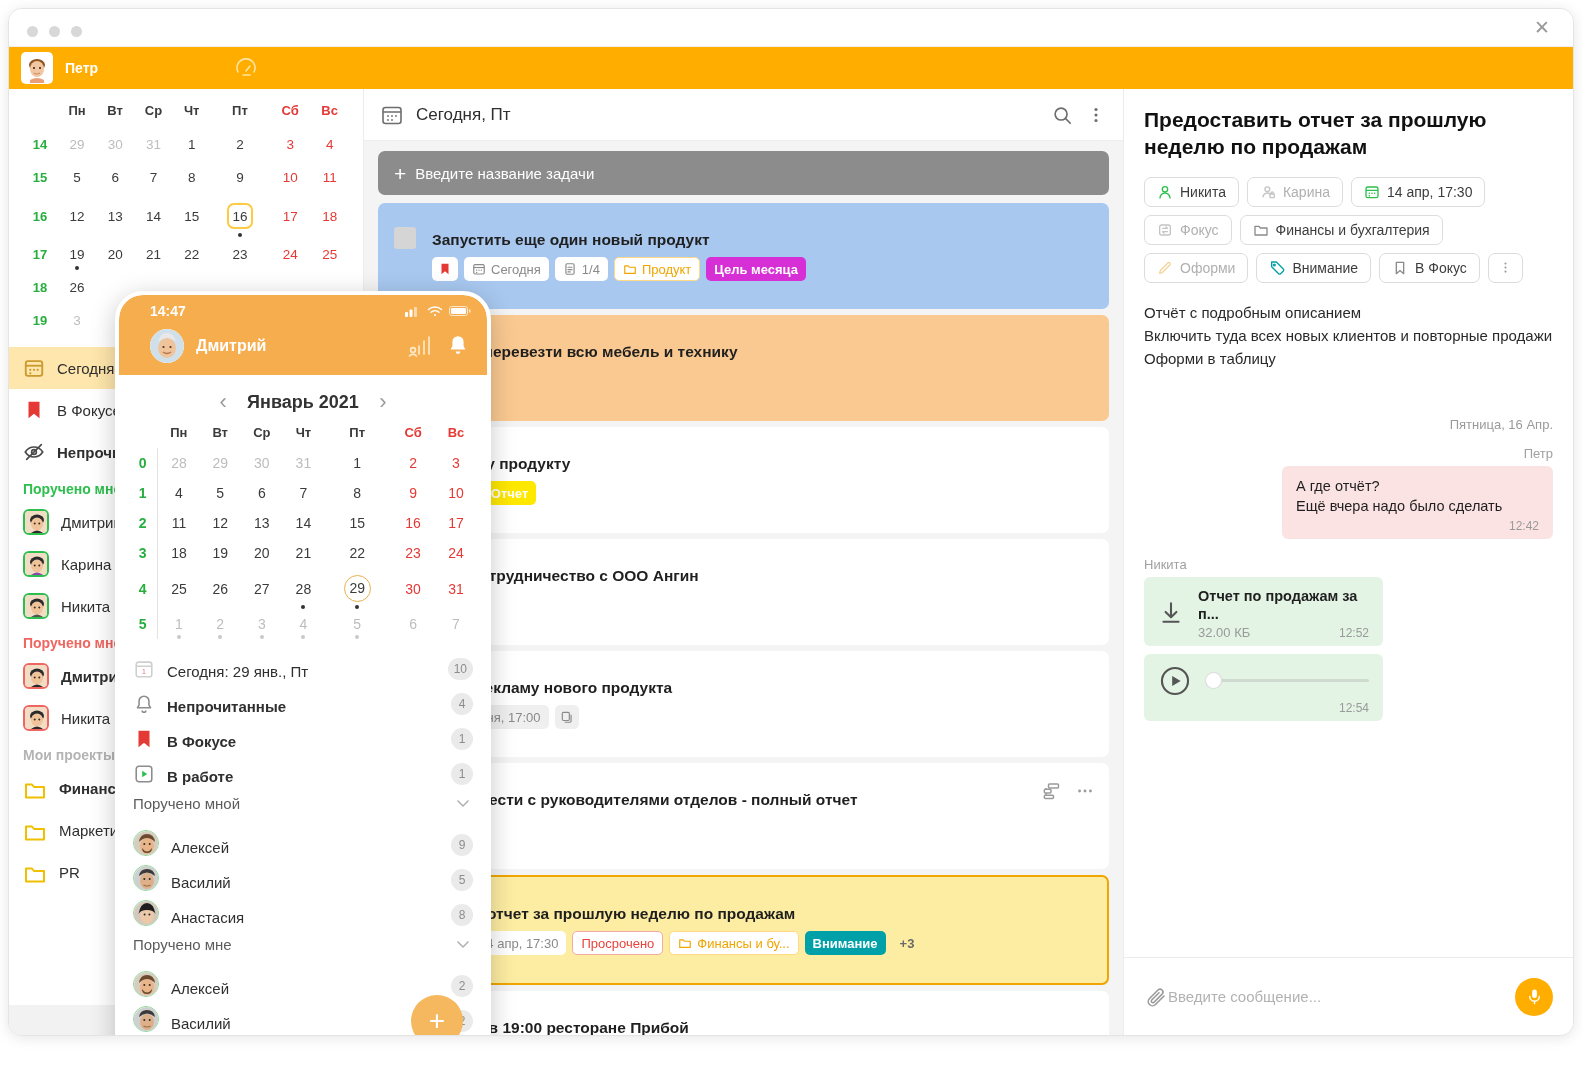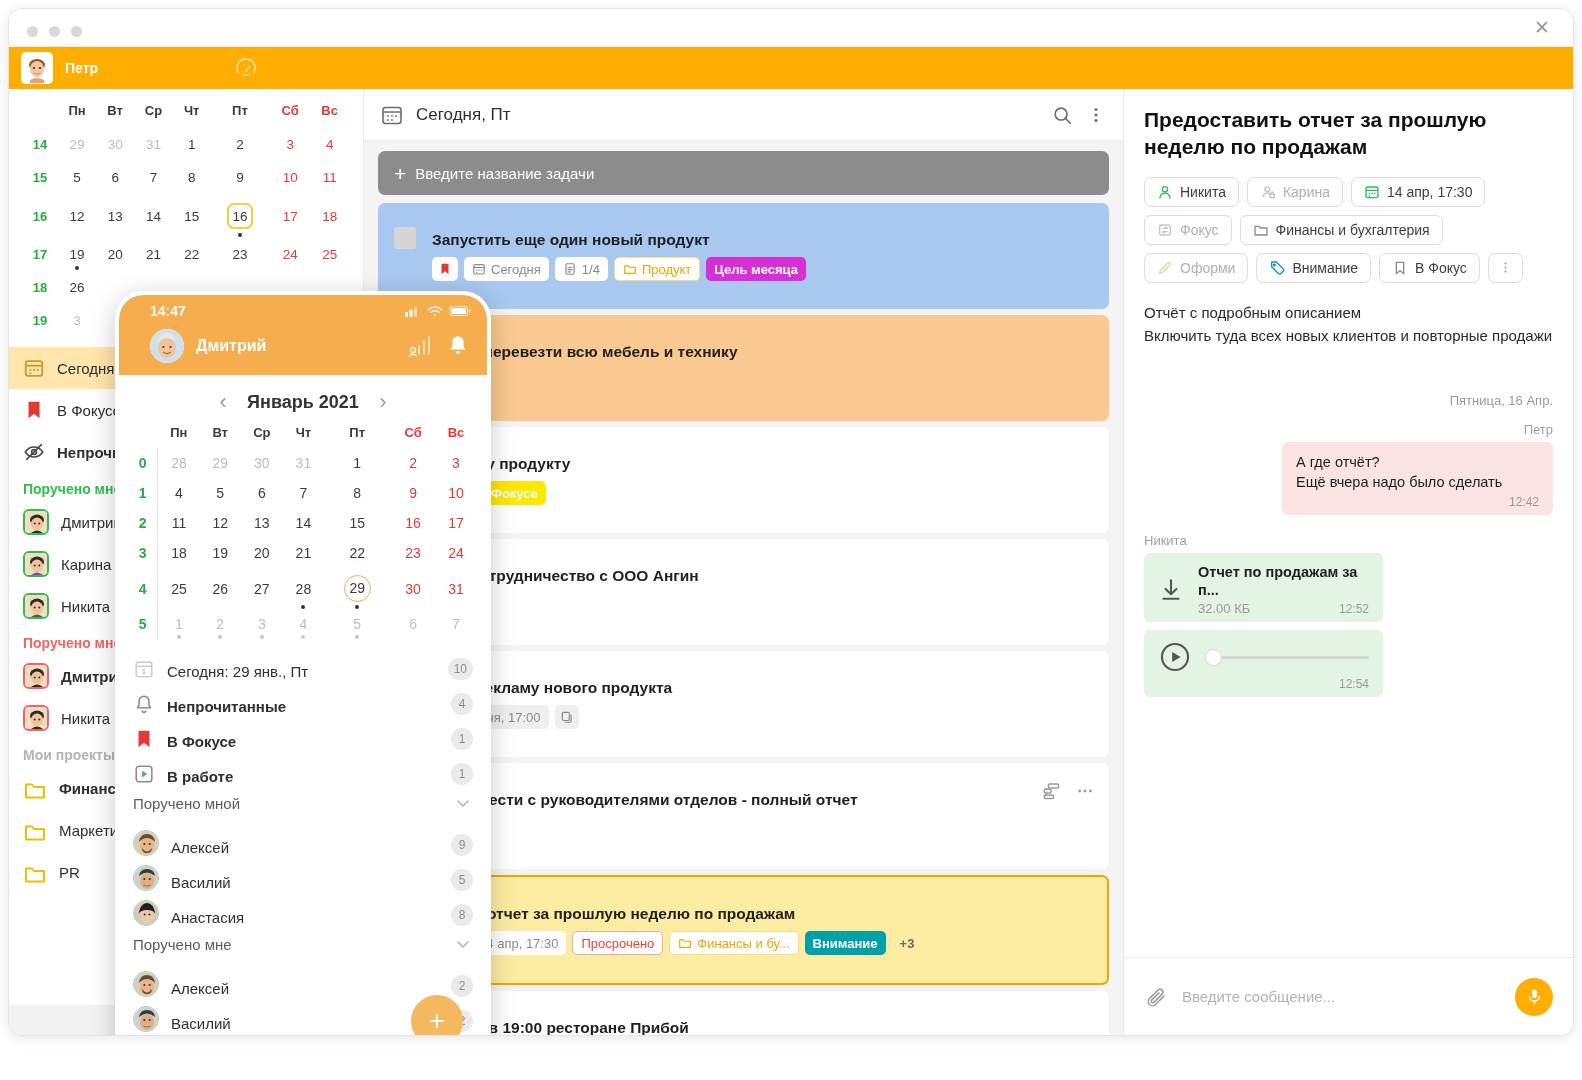--- a/index.html
+++ b/index.html
@@ -154,21 +154,21 @@
   .bubble .time { font-size: 12px; color: #9a9a9a; text-align: right; margin-top: 3px; }
   .filerow { display: flex; align-items: center; gap: 14px; }
   .filerow .meta { flex: 1; }
   .filerow .fname { font-size: 14.5px; font-weight: 700; color: #1f1f1f; }
   .filerow .fsize { font-size: 13px; color: #9a9a9a; margin-top: 2px; }
   .audio { display: flex; align-items: center; gap: 14px; }
   .audio .track { flex: 1; height: 3px; background: #cfd9cf; border-radius: 2px; position: relative; }
   .audio .knob { position: absolute; left: 0; top: -6px; width: 15px; height: 15px; border-radius: 50%; background: #fff; box-shadow: 0 0 0 1px #dcdcdc; }
   .composer {
     height: 78px; border-top: 1px solid #ececec; display: flex; align-items: center;
-    gap: 14px; padding: 0 20px;
+    padding: 0 20px;
   }
   .composer .ph { flex: 1; font-size: 15px; color: #b2b2b2; }
   .mic-btn { width: 38px; height: 38px; border-radius: 50%; background: #ffae00; display: flex; align-items: center; justify-content: center; }
 
   
   .phone {
     position: absolute; left: 106px; top: 282px;
     width: 376px; height: 790px;
     background: #fff; border-radius: 28px;
     border: 4px solid #fff;
@@ -570,21 +570,21 @@
                       <circle cx="8" cy="14" r="1.2" fill="#8a8a8a" stroke="none"></circle>
                       <circle cx="12" cy="14" r="1.2" fill="#8a8a8a" stroke="none"></circle>
                       <circle cx="16" cy="14" r="1.2" fill="#8a8a8a" stroke="none"></circle>
                       <circle cx="8" cy="17.8" r="1.2" fill="#8a8a8a" stroke="none"></circle>
                     </svg>
                   </span>
         <span>Сегодня</span>
                 </span>
                 <span class="chip imp">
 
-        <span>Фокусе</span>
+        <span>Отчет</span>
                 </span>
               </div>
 
     </div>
             <div class="task white ">
 
       <div class="task-title">Обсудить сотрудничество с ООО Ангин</div>
       <div class="chips">
                 <span class="chip ">
         <span>
@@ -870,20 +870,21 @@
                   <circle cx="12" cy="5.5" r="1.7"></circle>
                   <circle cx="12" cy="12" r="1.7"></circle>
                   <circle cx="12" cy="18.5" r="1.7"></circle>
                 </svg>
               </span>
       </span>
           </div>
         <div class="det-desc" id="detail-desc">
             <div>Отчёт с подробным описанием</div>
             <div>Включить туда всех новых клиентов и повторные продажи</div>
+            <div>Оформи в таблицу</div>
           </div>
 
         <div class="chat">
           <div class="chat-date">Пятница, 16 Апр.</div>
           <div id="chat-messages">
               <div>
         <div class="msg-name right">Петр</div>
         <div class="bubble pink">
           <div class="txt">А где отчёт?</div>
                   <div class="txt">Ещё вчера надо было сделать</div>

